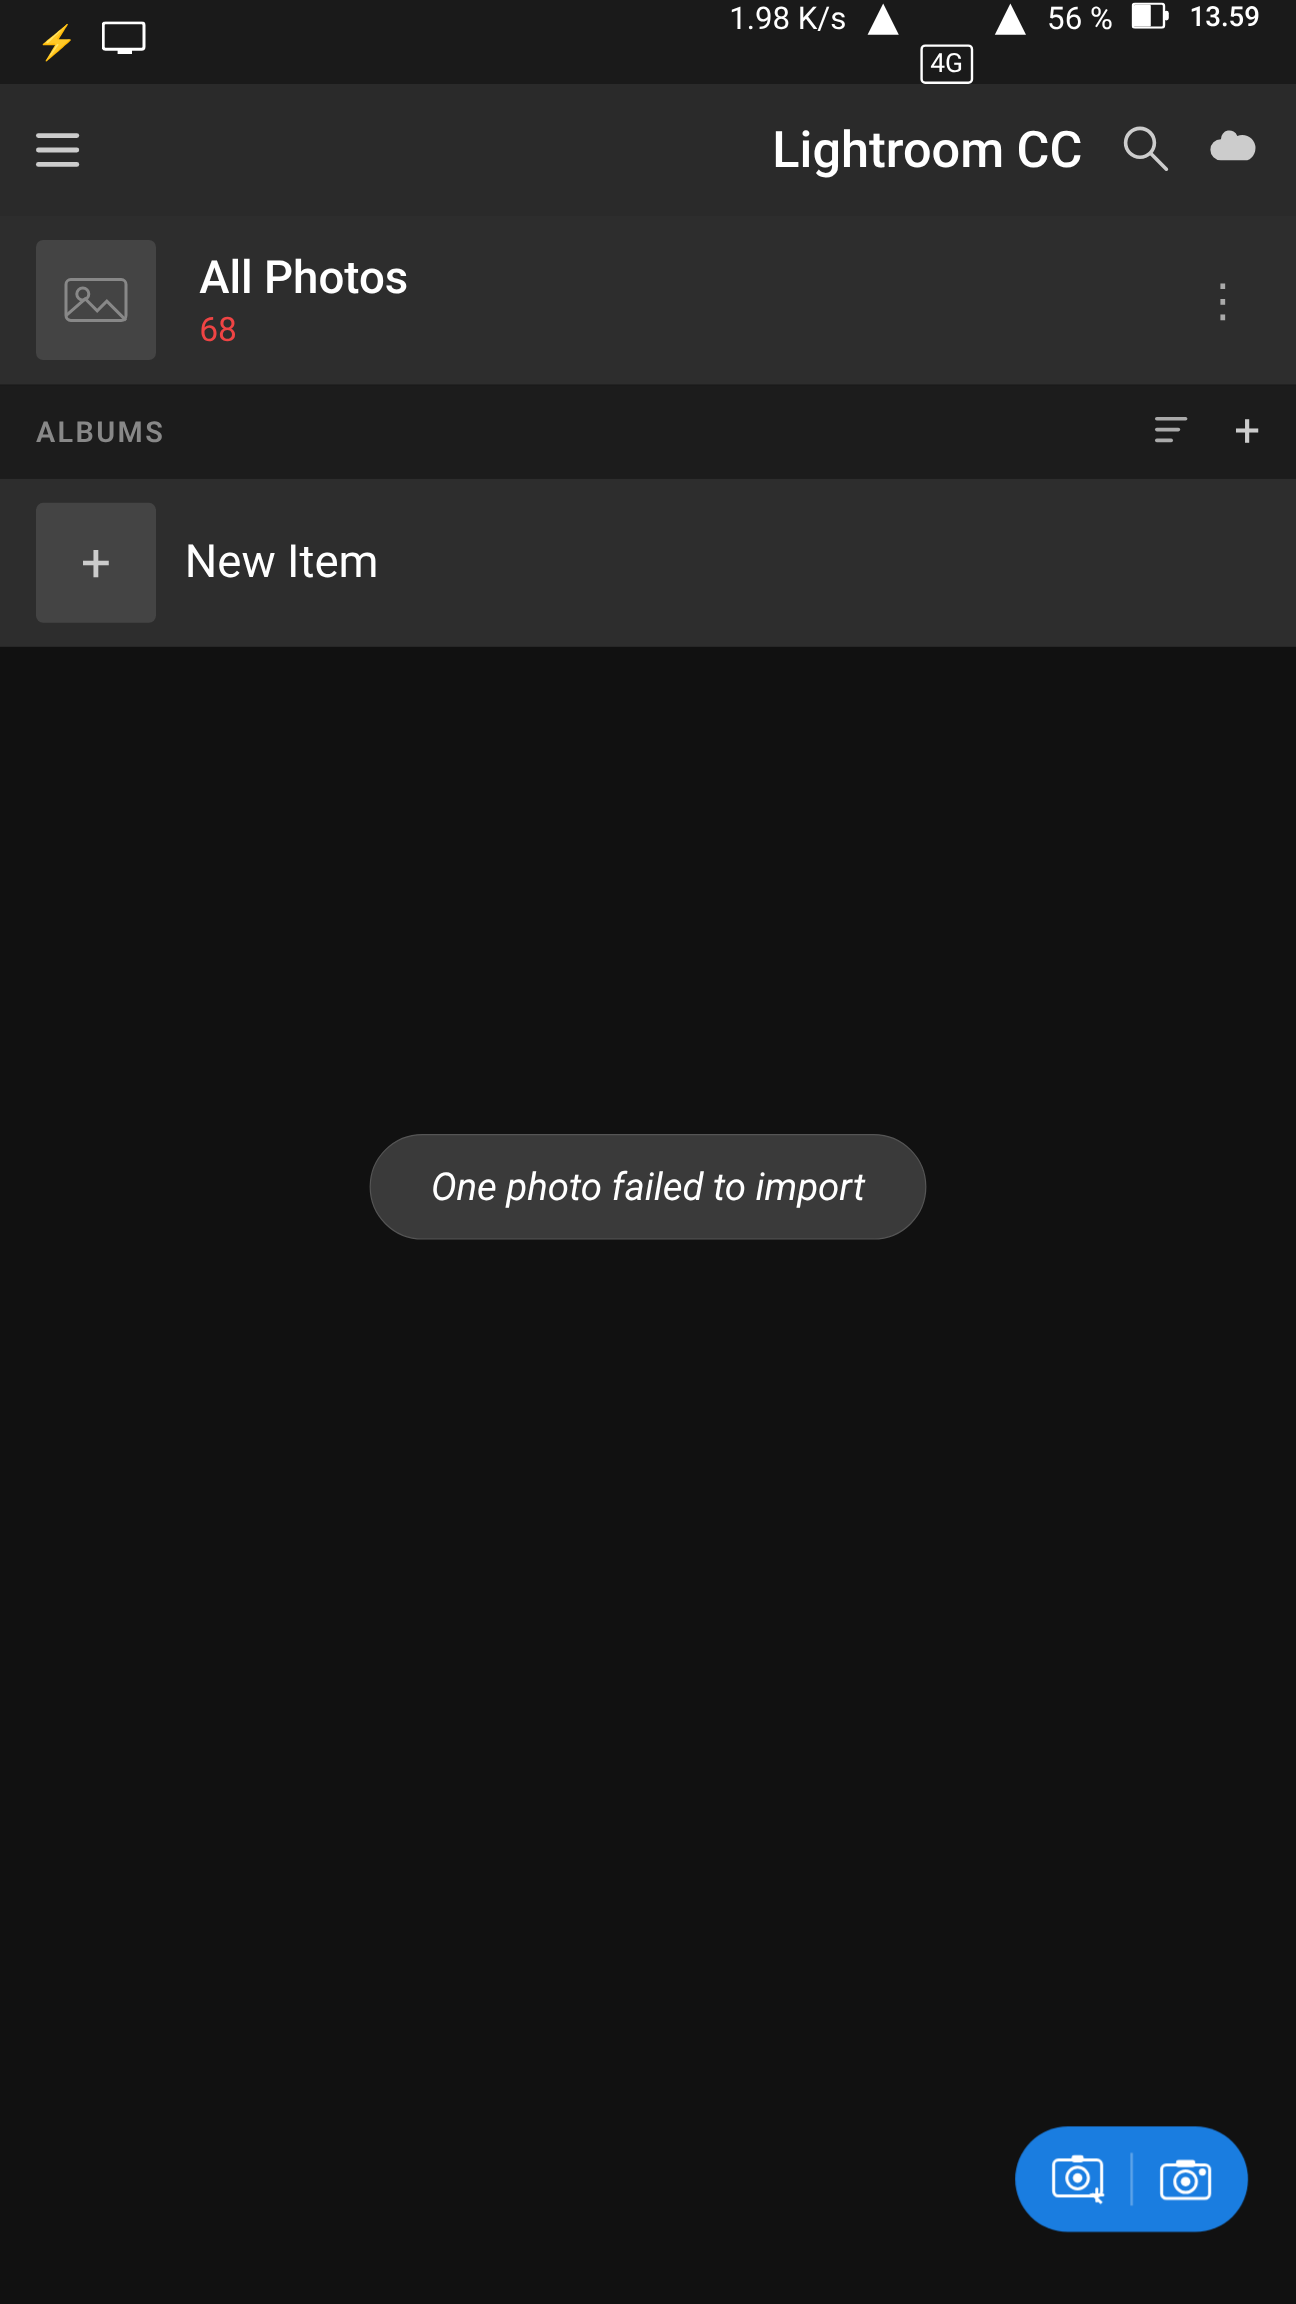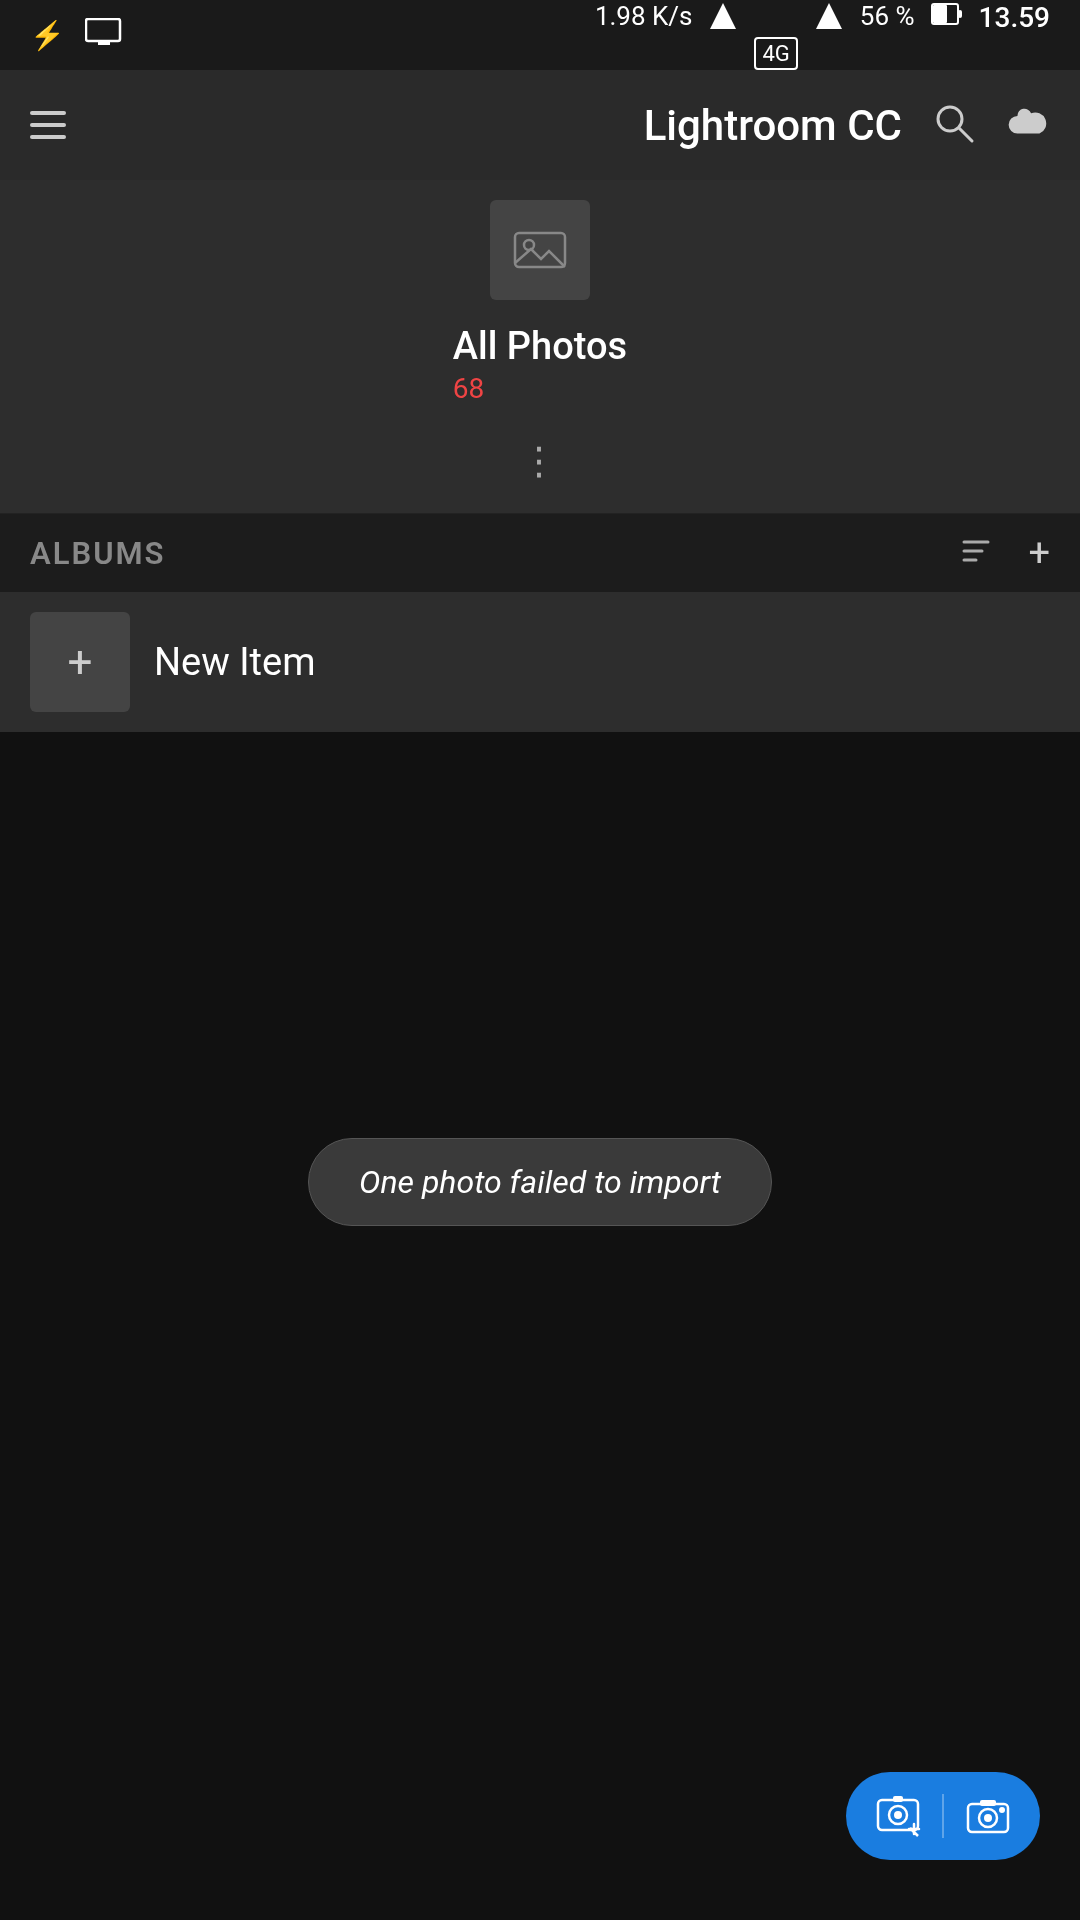--- a/index.html
+++ b/index.html
@@ -82,23 +82,22 @@
       height: 44px;
     }
 
     
     .all-photos-row {
       width: 100%;
       background: #2d2d2d;
       display: flex;
       align-items: center;
       padding: 20px 30px;
-      gap: 24px;
+      gap: 36px;
       border-bottom: 1px solid #222;
-      flex-direction: column;
     }
     .all-photos-thumb {
       width: 100px;
       height: 100px;
       background: #444;
       border-radius: 6px;
       display: flex;
       align-items: center;
       justify-content: center;
     }
@@ -126,21 +125,21 @@
     
     .albums-header {
       width: 100%;
       background: #1c1c1c;
       display: flex;
       align-items: center;
       justify-content: space-between;
       padding: 18px 30px;
     }
     .albums-label {
-      font-size: 31px;
+      font-size: 24px;
       color: #888;
       font-weight: 600;
       letter-spacing: 2px;
     }
     .albums-actions {
       display: flex;
       align-items: center;
       gap: 30px;
     }
     .sort-icon-svg {
@@ -262,21 +261,21 @@
       </svg>
     </span>
     <span style="font-size:26px;">56 %</span>
     <span>
       <svg width="32" height="22" viewBox="0 0 32 22" fill="none">
         <rect x="1" y="1" width="26" height="20" rx="2" stroke="white" stroke-width="2" fill="none"></rect>
         <rect x="2" y="2" width="14" height="18" rx="1" fill="white"></rect>
         <rect x="27" y="7" width="4" height="8" rx="2" fill="white"></rect>
       </svg>
     </span>
-    <span style="font-size:28px; font-weight:500;">13.59</span>
+    <span style="font-size:23px; font-weight:500;">13.59</span>
   </div>
 </div>
 
 <div class="header">
   <div class="hamburger-icon">
     <span></span>
     <span></span>
     <span></span>
   </div>
   <span class="header-title">Lightroom CC</span>

